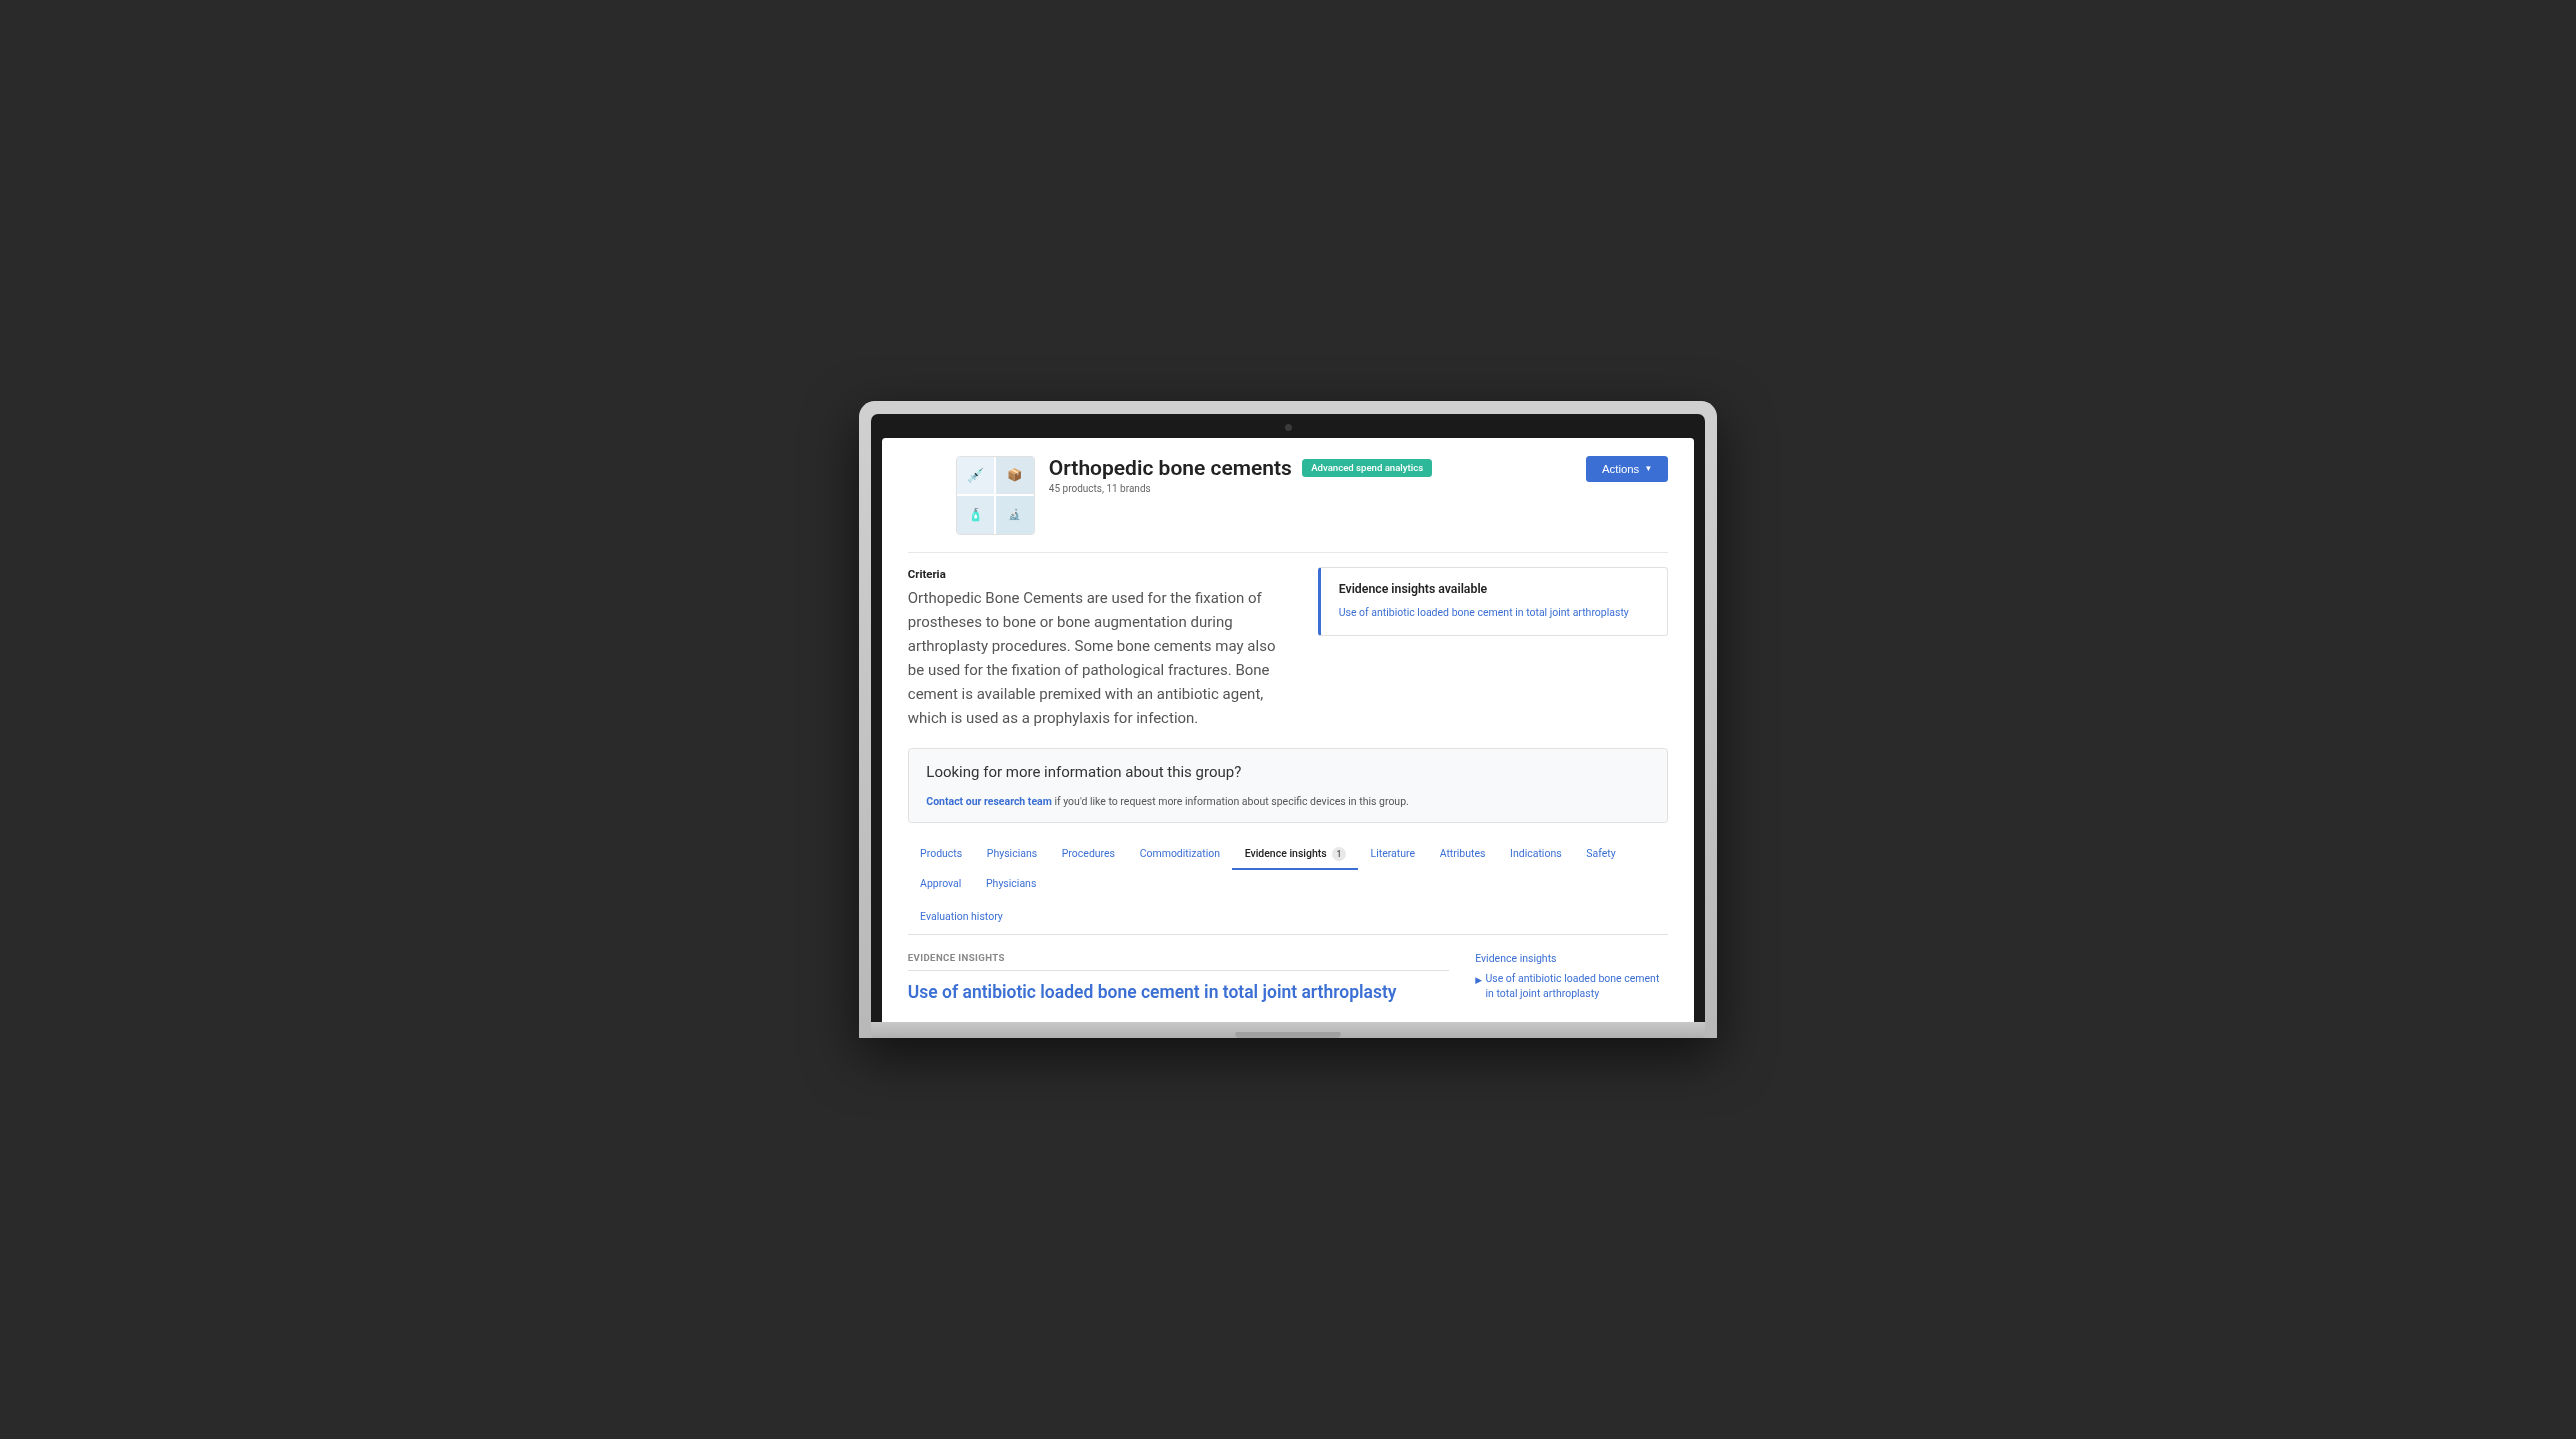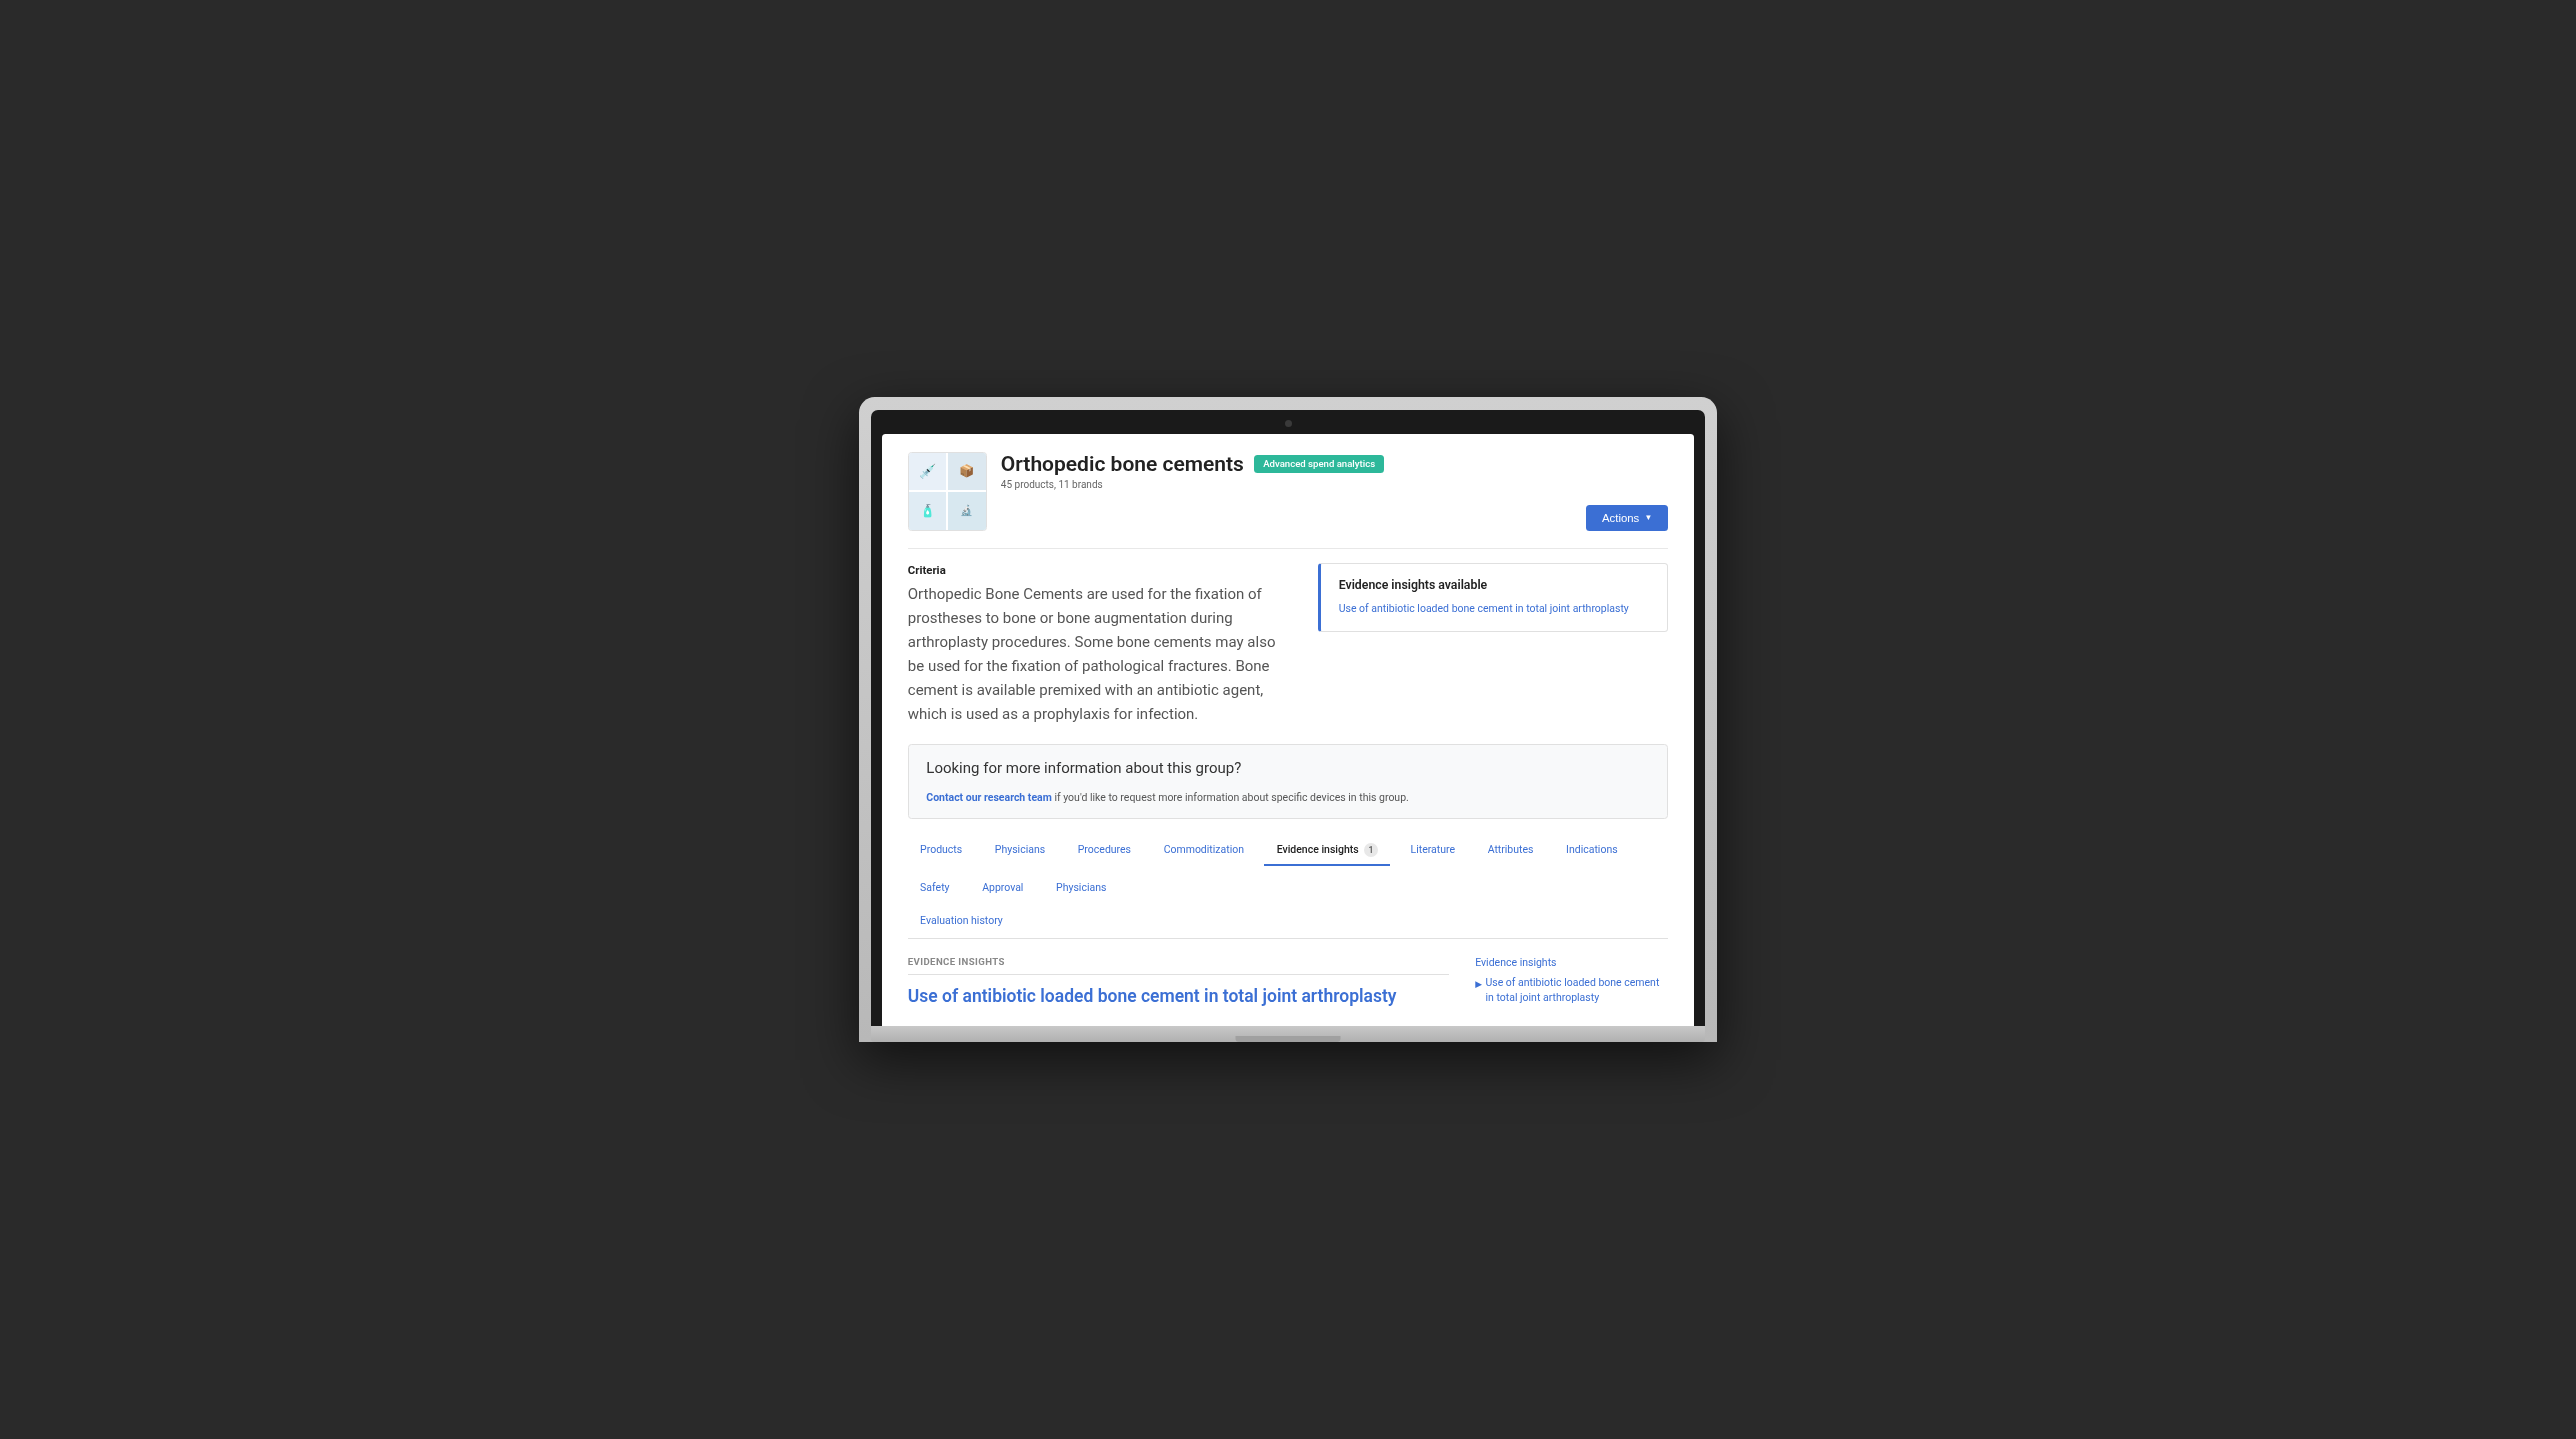--- a/index.html
+++ b/index.html
@@ -62,23 +62,24 @@
     }
 
     
     .page {
       background: #fff;
       padding: 17.5px 26px;
     }
 
     .header-row {
       display: flex;
-      align-items: flex-end;
+      align-items: flex-start;
       justify-content: space-between;
       margin-bottom: 17.5px;
+      margin-left: 48px;
     }
 
     .header-left {
       display: flex;
       align-items: flex-start;
       gap: 14px;
     }
 
     .product-image {
       width: 79px;
@@ -243,21 +244,21 @@
 
     
     .tabs-container {
       margin: 17.5px 0 0 0;
       border-bottom: 0.9px solid #e0e0e0;
     }
 
     .tabs-row {
       display: flex;
       flex-wrap: wrap;
-      gap: 8px;
+      gap: 0;
     }
 
     .tab-item {
       padding: 7px 12.3px;
       font-size: 10.5px;
       color: #3b6fd4;
       cursor: pointer;
       text-decoration: none;
       border-bottom: 2.6px solid transparent;
       white-space: nowrap;

